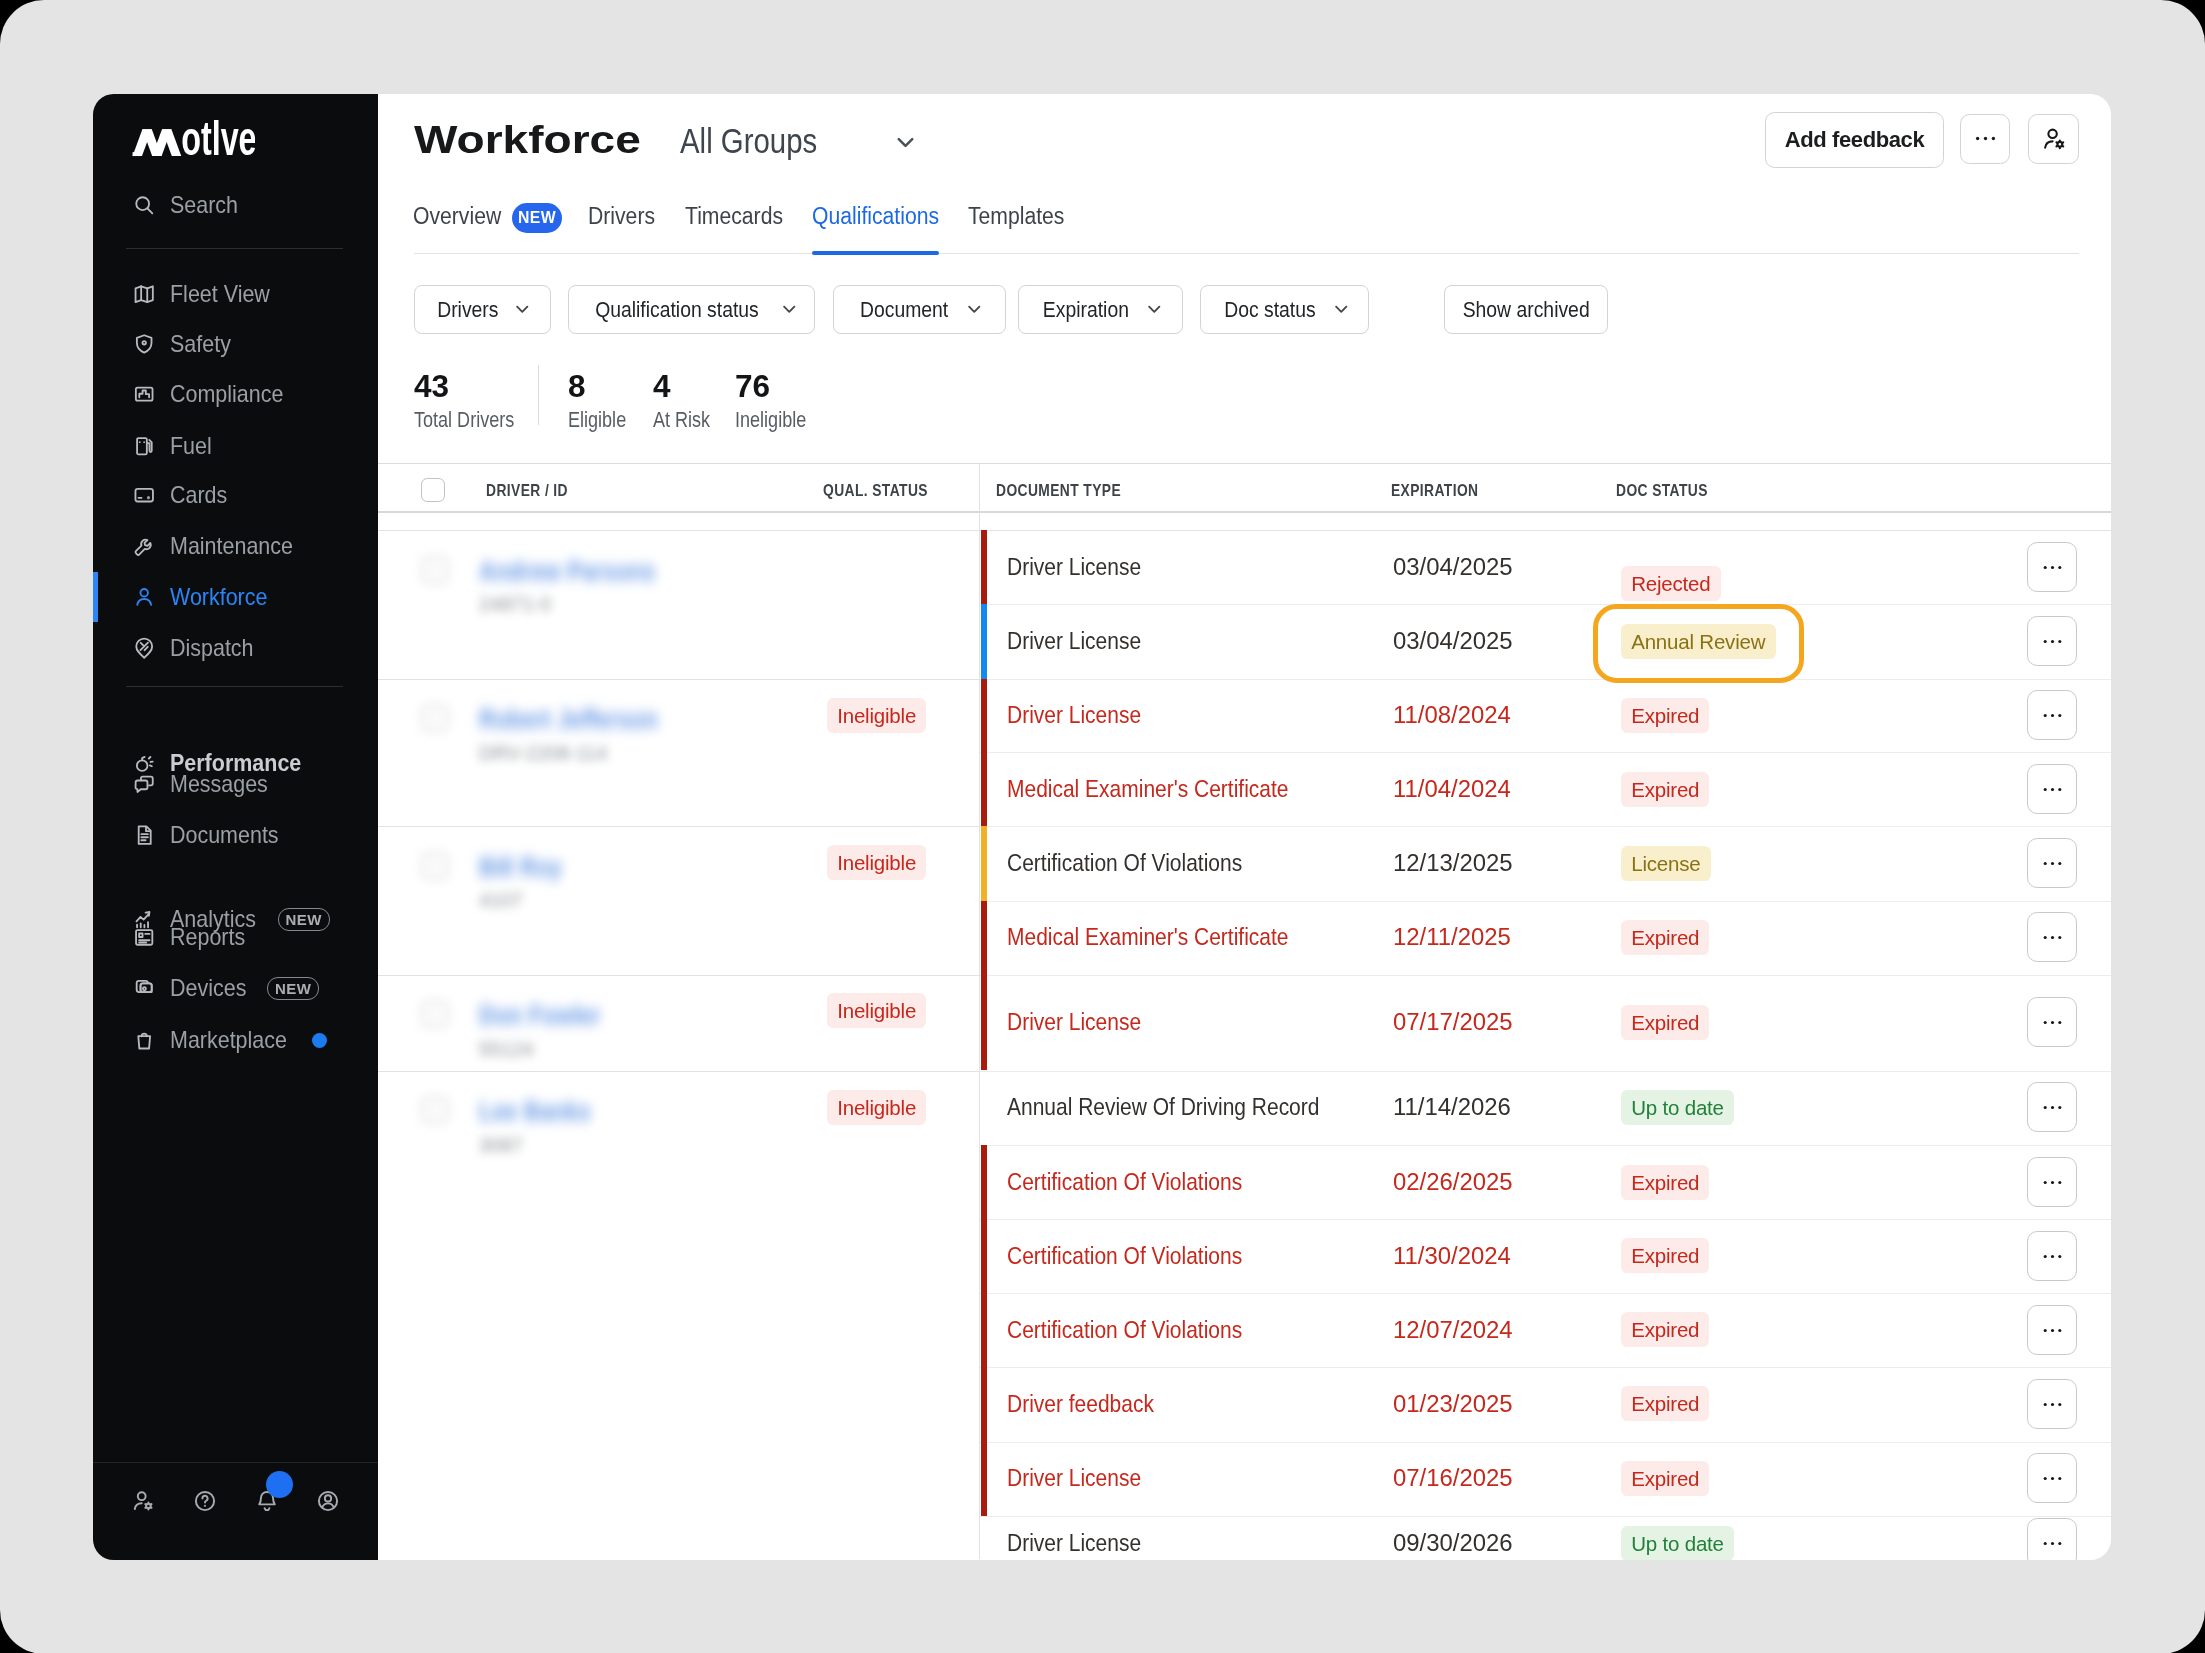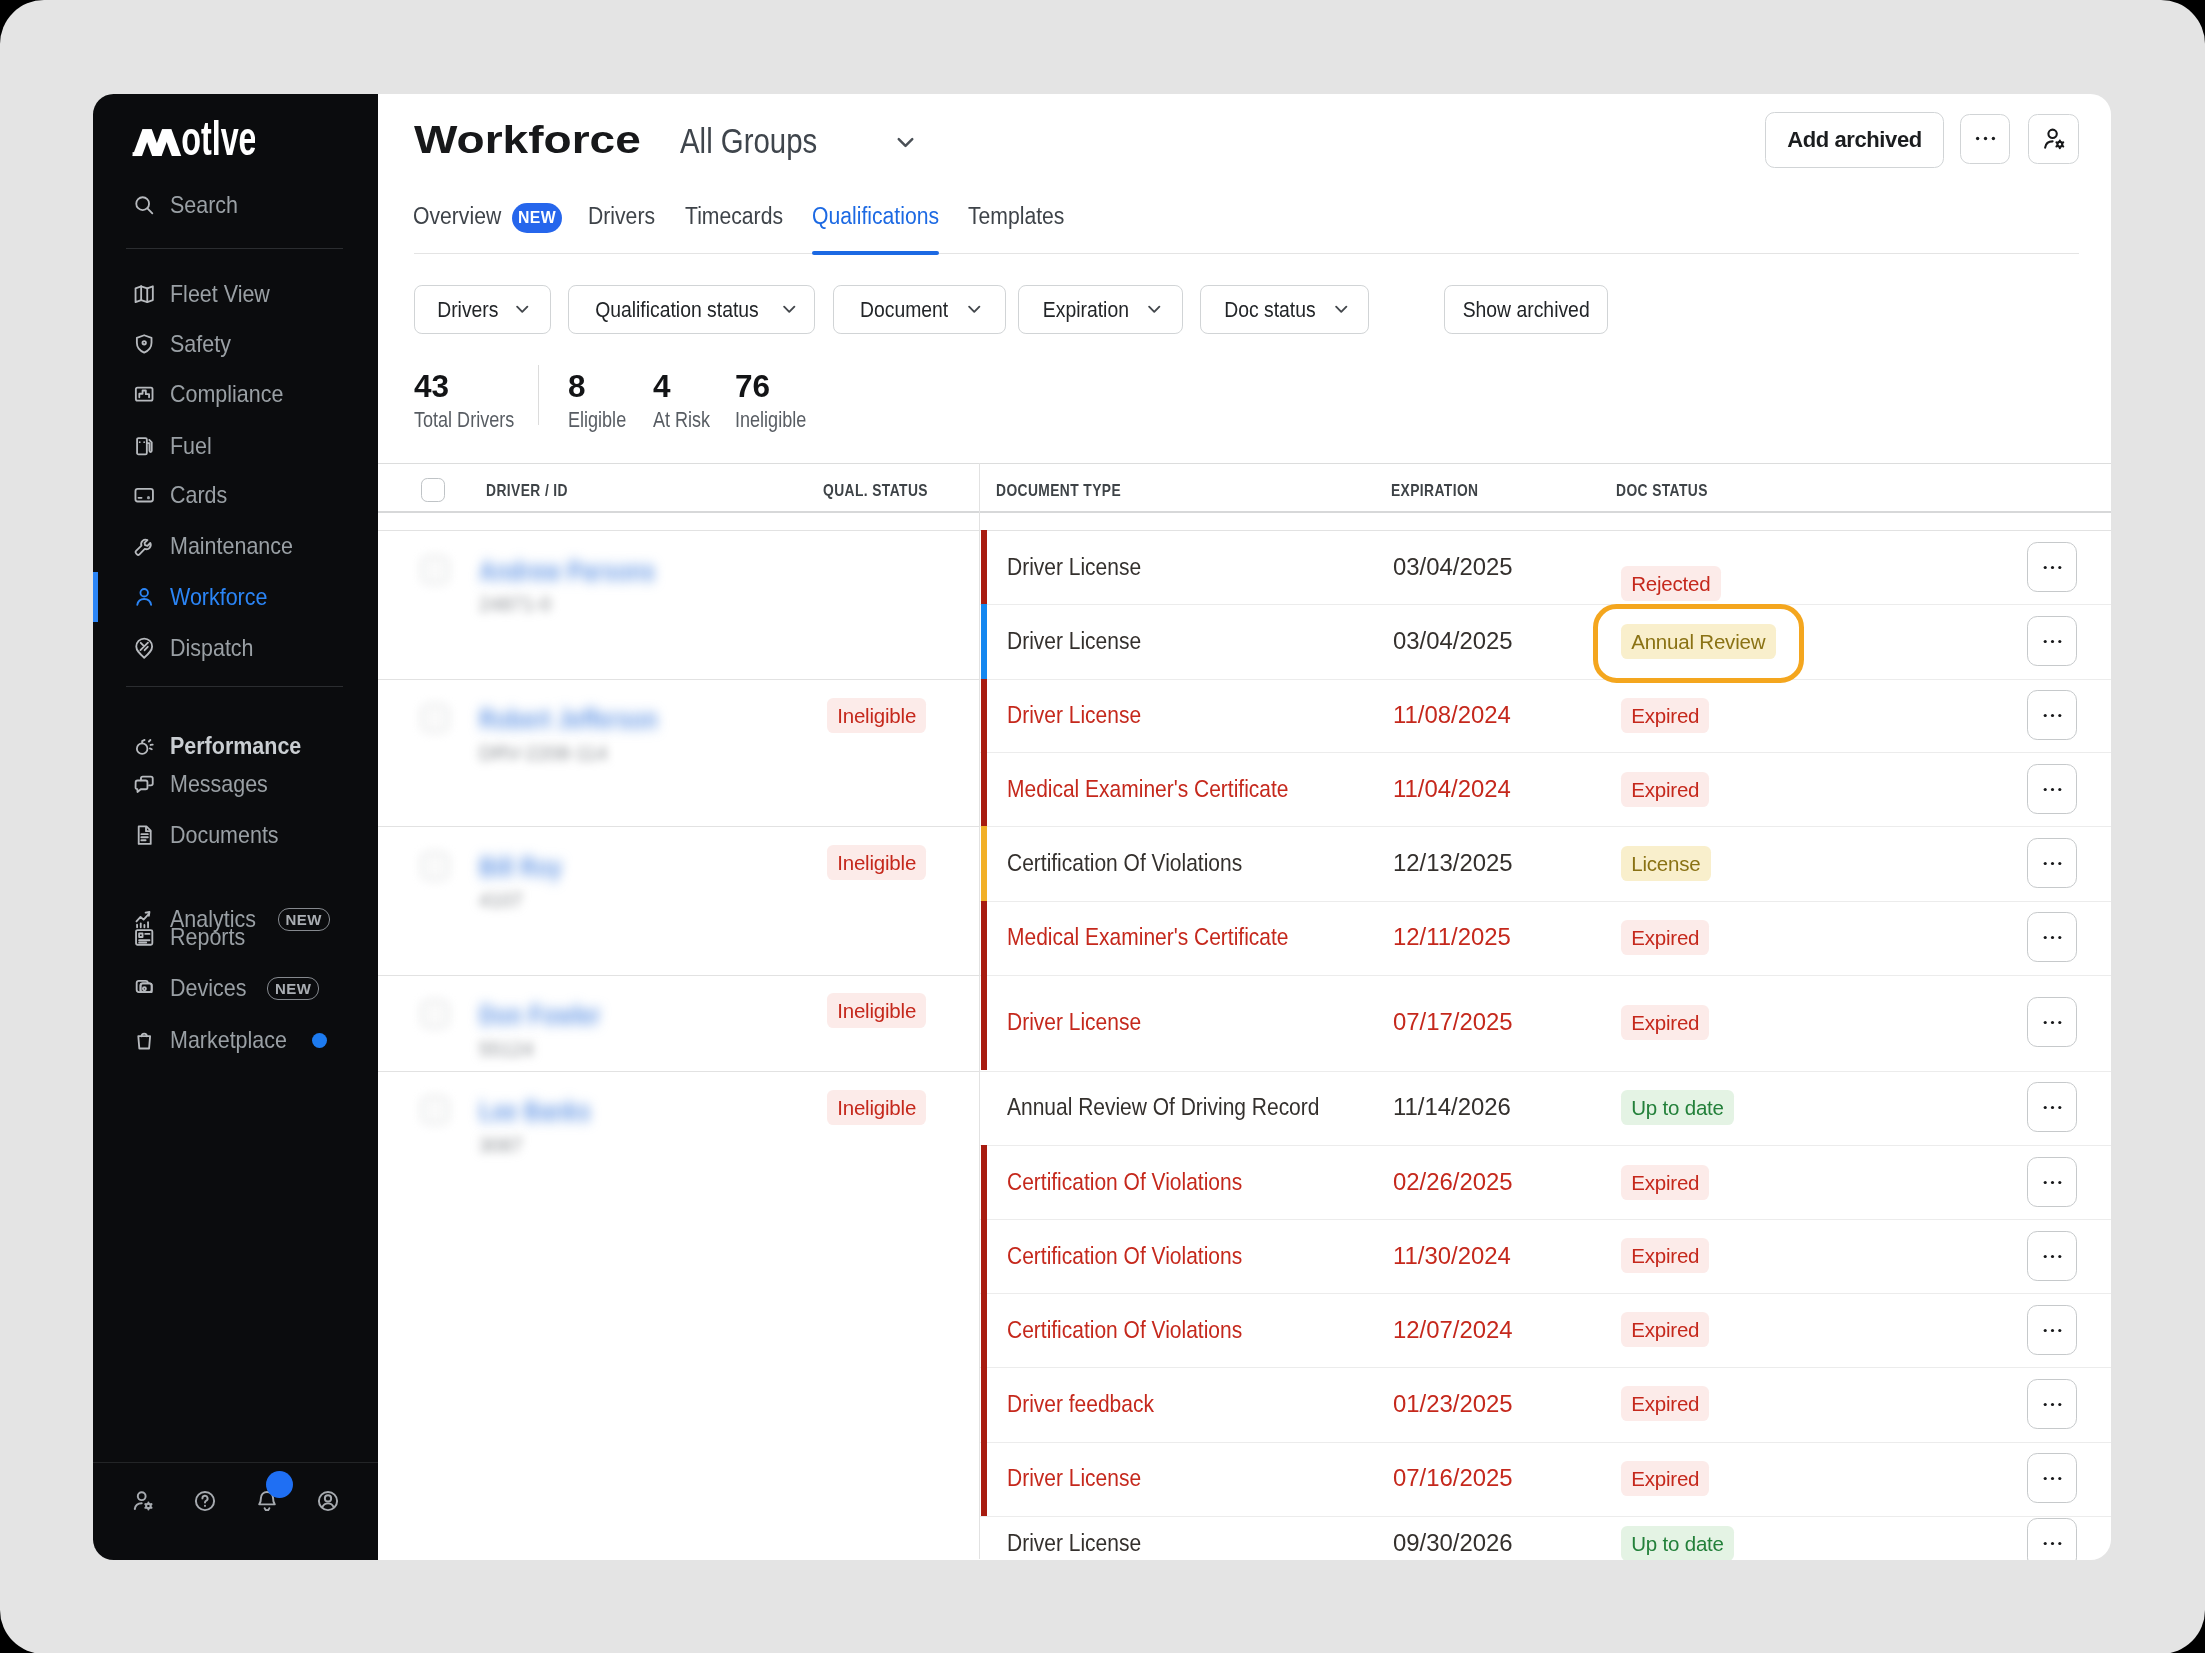--- a/index.html
+++ b/index.html
@@ -106,21 +106,21 @@
       </div>
 <div class="abs" style="left:0;top:478px;width:4.7px;height:50px;background:#2b85f6"></div>
 <div class="sitem" style="top:541px">
         <svg style="" width="24.4" height="24.4" viewBox="0 0 24 24" fill="none" stroke="#b7babe" stroke-width="1.8" stroke-linecap="round" stroke-linejoin="round">
           <path d="M12 21.4c4.8-4.3 7.8-7.1 7.8-11A7.8 7.8 0 1 0 4.2 10.4c0 3.9 3 6.7 7.8 11z"></path>
           <path d="M8.3 13.9l7.4-7.4M8.6 6.7l3.2 3.2M12.4 14l3.1-3.4"></path>
         </svg>
         <span class="lbl">Dispatch</span>
       </div>
 <div class="sdiv" style="left:33px;top:592px;width:217px"></div>
-<div class="sitem" style="top:639px;color:#caced2;font-weight:bold;">
+<div class="sitem" style="top:656px;color:#caced2;font-weight:bold;">
         <svg style="" width="24.4" height="24.4" viewBox="0 0 24 24" fill="none" stroke="#b7babe" stroke-width="1.8" stroke-linecap="round" stroke-linejoin="round">
           <circle cx="10" cy="14.4" r="5.2"></circle>
           <path d="M10 9.2L10 7l2.4-1.2"></path>
           <path d="M16.6 7.4l1.5-1.5M18.3 10.8l2.1-.4M17.6 14.2l1.9.8"></path>
         </svg>
         <span class="lbl">Performance</span>
       </div>
 <div class="sitem" style="top:677px;color:#9aa0a5;">
         <svg style="" width="24.4" height="24.4" viewBox="0 0 24 24" fill="none" stroke="#b7babe" stroke-width="1.8" stroke-linecap="round" stroke-linejoin="round">
           <path d="M8.8 8.2V6.4c0-1 .8-1.8 1.8-1.8h8c1 0 1.8.8 1.8 1.8v5c0 1-.8 1.8-1.8 1.8h-1.8"></path>
@@ -199,21 +199,21 @@
           <circle cx="12" cy="12" r="8.4"></circle>
           <circle cx="12" cy="9.6" r="2.9"></circle>
           <path d="M6.8 17.6c1-2.3 2.9-3.4 5.2-3.4s4.2 1.1 5.2 3.4"></path>
         </svg></div>
 </div>
 <div class="h1" style="left:321px;top:24.4px">Workforce</div>
 <div class="hgroups" style="left:587px;top:27px">All Groups</div>
 <div class="abs" style="left:799px;top:35px"><svg style="" width="27" height="27" viewBox="0 0 24 24" fill="none" stroke="#4a5056" stroke-width="2.2" stroke-linecap="round" stroke-linejoin="round">
         <path d="M6 9l6 6 6-6"></path>
       </svg></div>
-<div class="btn" style="left:1672px;top:18px;width:179px;height:56px;font-size:22px;font-weight:bold;letter-spacing:-0.4px">Add archived</div>
+<div class="btn" style="left:1672px;top:18px;width:179px;height:56px;font-size:22px;font-weight:bold;letter-spacing:-0.4px">Add feedback</div>
 <div class="btn" style="left:1867px;top:19.7px;width:50px;height:50px">
       <svg style="" width="27" height="27" viewBox="0 0 24 24" fill="none" stroke="#17181a" stroke-width="1.8" stroke-linecap="round" stroke-linejoin="round">
         <circle cx="5" cy="12" r="1.5" fill="currentColor" stroke="none"></circle>
         <circle cx="12" cy="12" r="1.5" fill="currentColor" stroke="none"></circle>
         <circle cx="19" cy="12" r="1.5" fill="currentColor" stroke="none"></circle>
       </svg>
     </div>
 <div class="btn" style="left:1935px;top:19.7px;width:51px;height:50px">
       <svg style="" width="28" height="28" viewBox="0 0 24 24" fill="none" stroke="#17181a" stroke-width="1.8" stroke-linecap="round" stroke-linejoin="round">
         <circle cx="10.8" cy="7.6" r="3.6"></circle>

